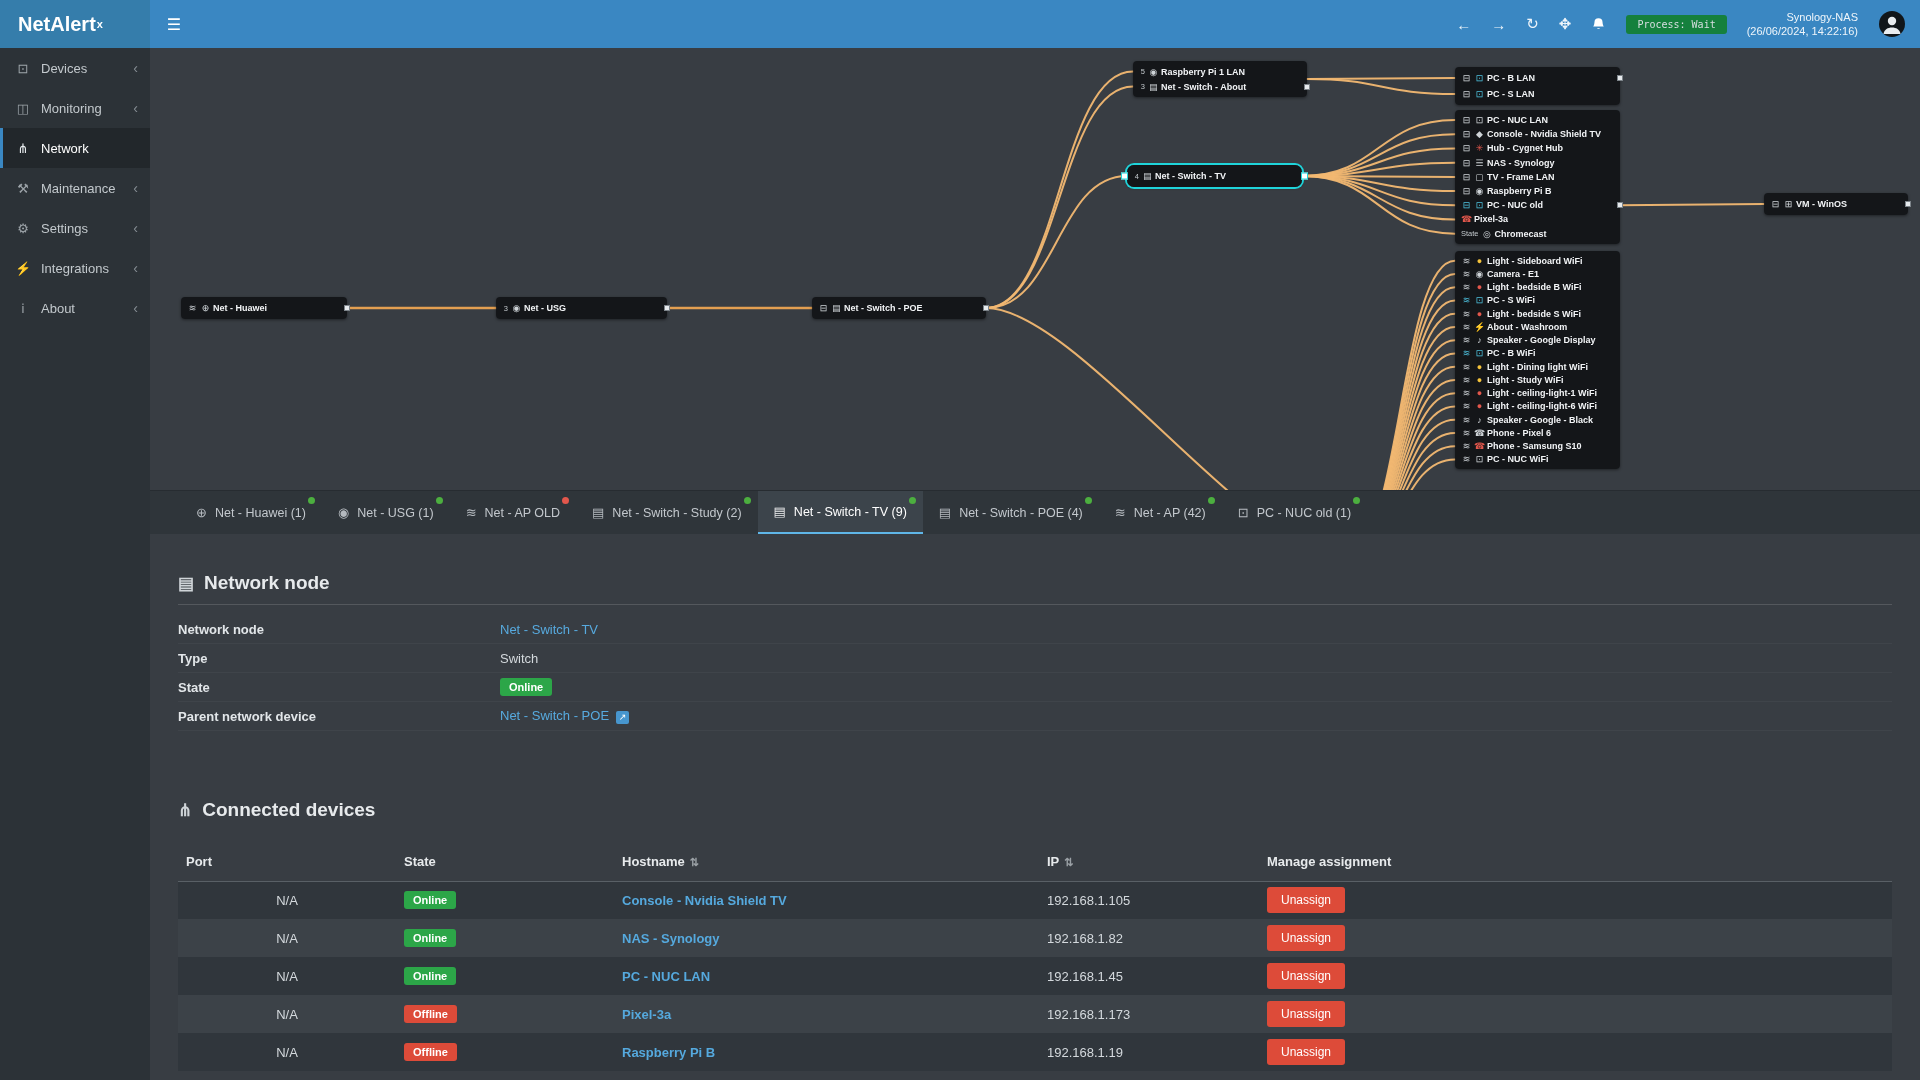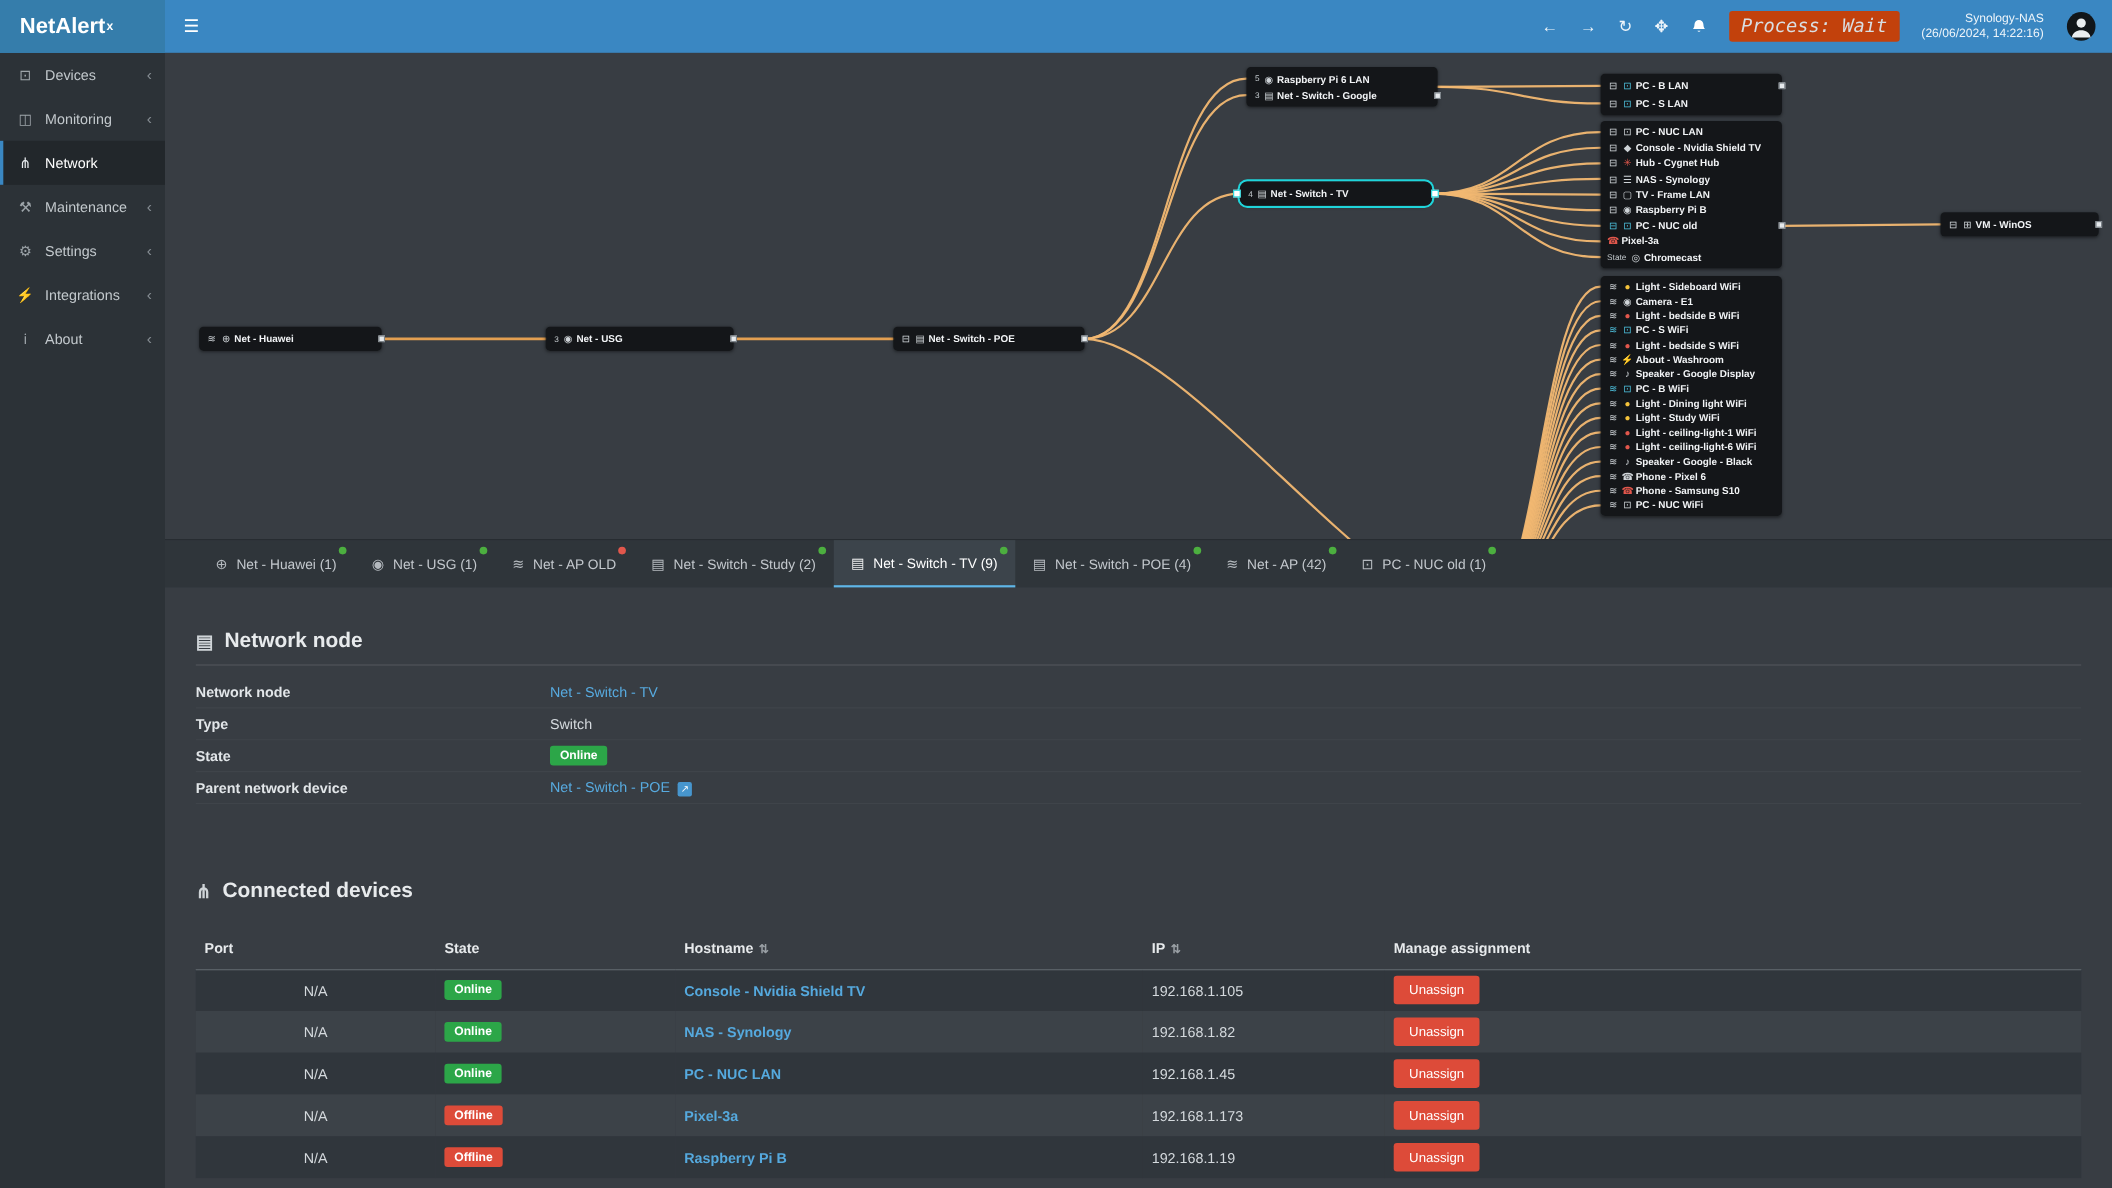--- a/index.html
+++ b/index.html
@@ -8,21 +8,21 @@
 
   
   .topbar { height:48px; background:#3a87c2; display:flex; align-items:stretch; position:relative; z-index:10; }
   .logo { width:150px; background:#357dab; color:#fff; font-size:20px; font-weight:bold; display:flex; align-items:center; padding-left:18px; }
   .logo sup { font-size:11px; margin-left:1px; }
   .menu-btn { width:48px; display:flex; align-items:center; justify-content:center; color:#fff; font-size:16px; cursor:pointer; }
   .topbar-right { margin-left:auto; display:flex; align-items:center; gap:20px; padding-right:14px; }
   .nav-icos { display:flex; align-items:center; gap:20px; }
   .nav-ico { color:#eef5fa; font-size:15px; cursor:pointer; }
   .bell { width:15px; height:15px; cursor:pointer; }
-  .proc { background:#c2410c; color:#d9dee2; font-family:"DejaVu Sans Mono", monospace; font-size:17px; padding:4px 11px; border-radius:3px; cursor:pointer;font-style:italic; }
+  .proc { background:#15803d; color:#d9dee2; font-family:"DejaVu Sans Mono", monospace; font-size:10px; padding:4px 11px; border-radius:3px; cursor:pointer; }
   .clock { color:#eef5fa; font-size:11px; line-height:1.3; text-align:right; }
   .avatar { width:28px; height:28px; cursor:pointer; }
 
   
   .sidebar { position:absolute; top:48px; left:0; bottom:0; width:150px; background:#2c3237; }
   .side-item { height:40px; display:flex; align-items:center; gap:10px; padding:0 12px; color:#c3c9cd; font-size:13px; cursor:pointer; border-left:3px solid transparent; }
   .side-item .side-ico { width:16px; text-align:center; color:#9da4a9; font-size:13px; }
   .side-item .side-chev { margin-left:auto; color:#878e94; font-size:14px; }
   .side-item.active { background:#22272b; color:#fff; border-left-color:#3a87c2; }
   .side-item.active .side-ico { color:#e8ecef; }
@@ -214,26 +214,26 @@
           <span class="ticon" style="color:#cfd4d8">⊟</span>
           <span class="ticon" style="color:#cfd4d8">▤</span>
           <span class="tlabel">Net - Switch - POE</span>
         </div>
         <span class="thandle" style="top: 8px;"></span>
       </div>
       <div class="tnode" style="left: 983px; top: 13px; width: 174px; padding: 3px 0px;">
         <div class="trow" style="height: 15px;">
           <span class="tport">5</span>
           <span class="ticon" style="color:#cfd4d8">◉</span>
-          <span class="tlabel">Raspberry Pi 6 LAN</span>
+          <span class="tlabel">Raspberry Pi 1 LAN</span>
         </div>
         <div class="trow" style="height: 15px;">
           <span class="tport">3</span>
           <span class="ticon" style="color:#cfd4d8">▤</span>
-          <span class="tlabel">Net - Switch - Google</span>
+          <span class="tlabel">Net - Switch - About</span>
         </div>
         <span class="thandle" style="top: 22.5px;"></span>
       </div>
       <div class="tnode sel" style="left: 977px; top: 117px; width: 175px; padding: 3px 0px;">
         <div class="trow" style="height: 16px;">
           <span class="tport">4</span>
           <span class="ticon" style="color:#cfd4d8">▤</span>
           <span class="tlabel">Net - Switch - TV</span>
         </div>
         <span class="selhandle l"></span>

